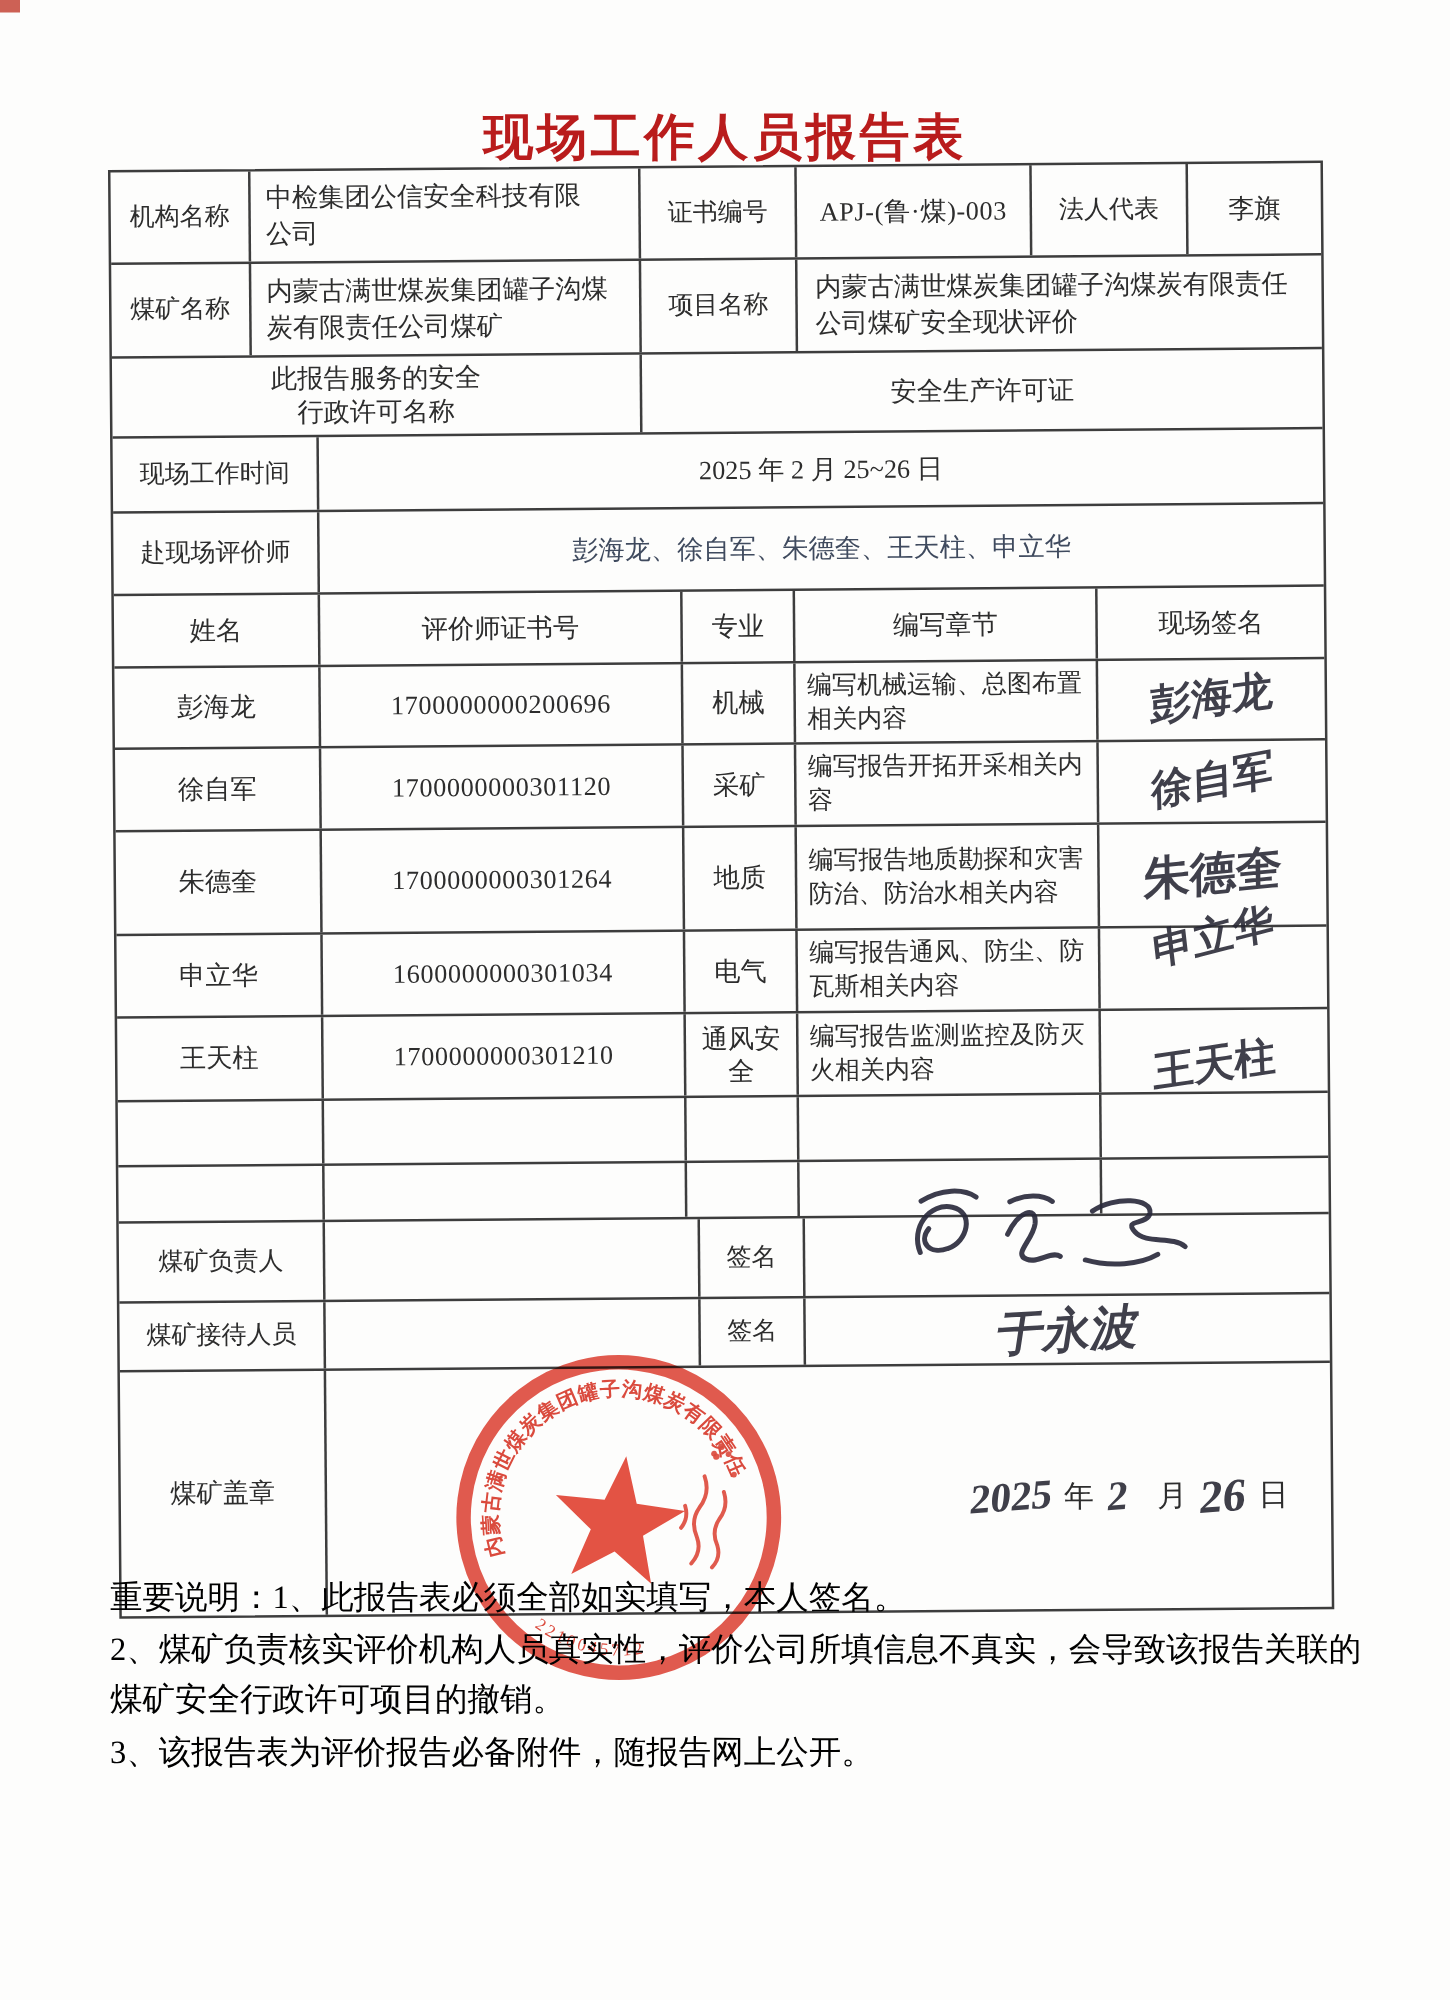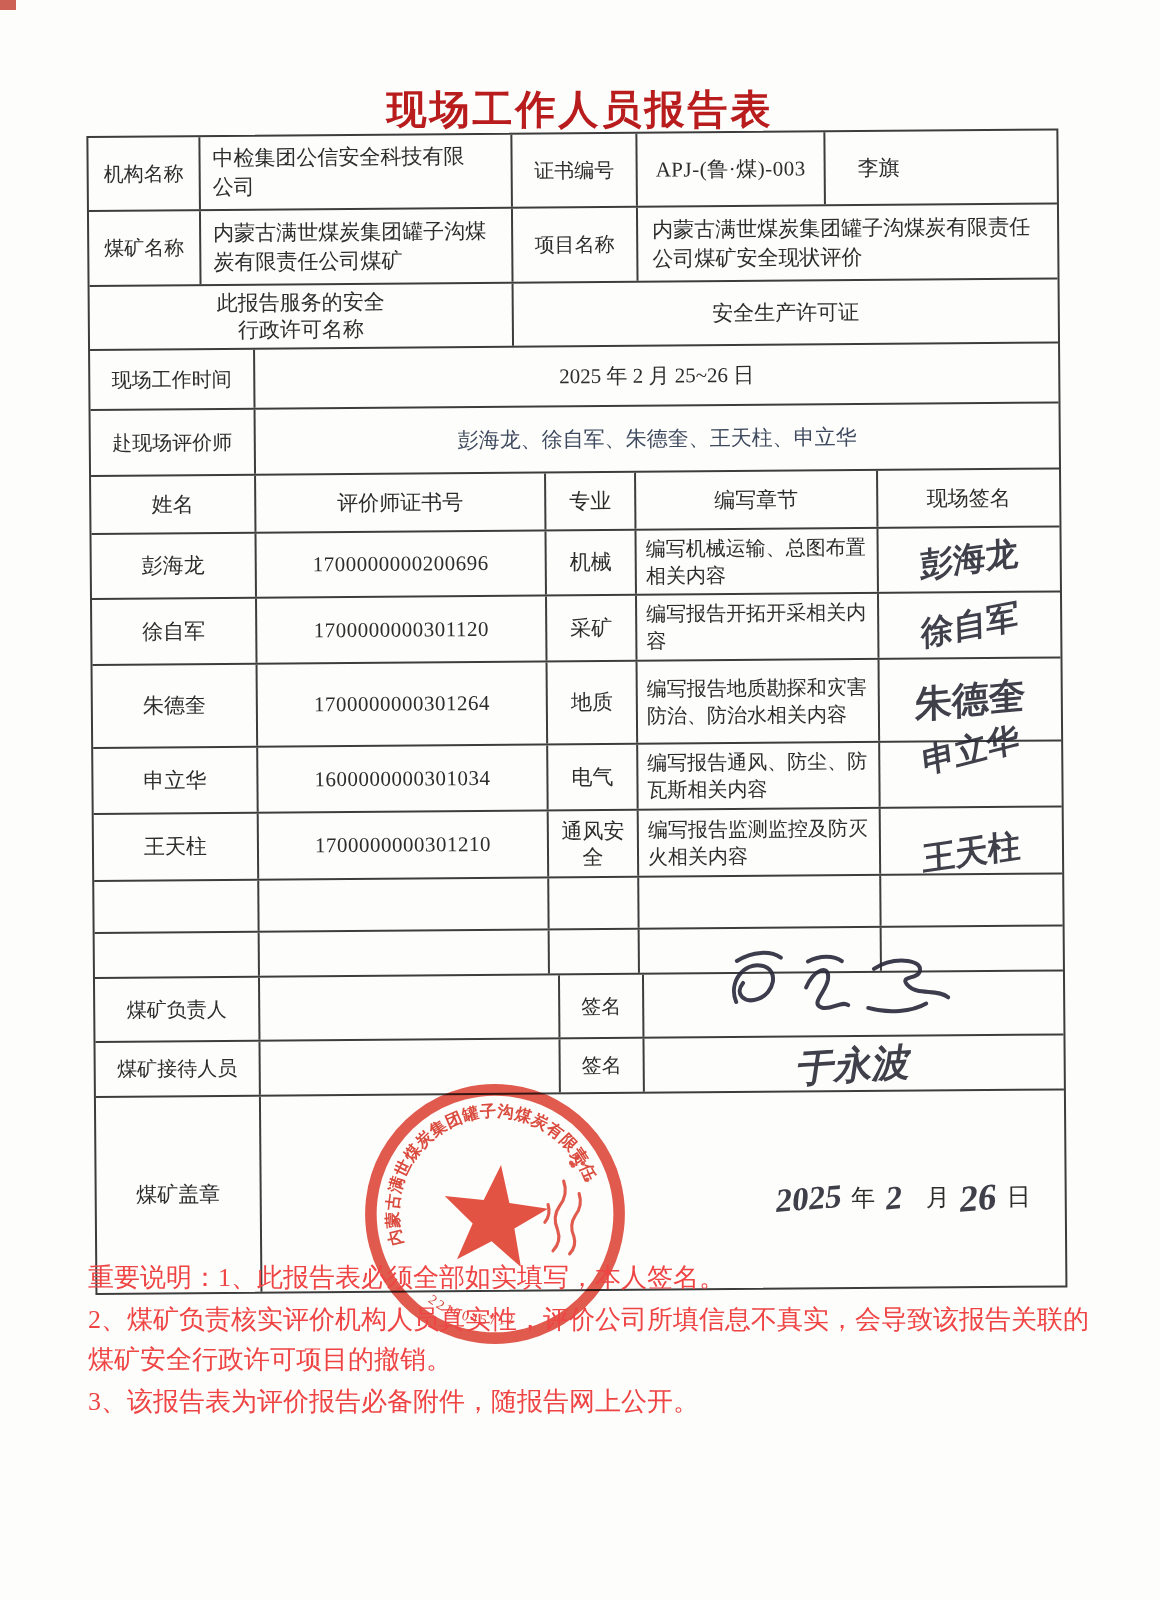--- a/index.html
+++ b/index.html
@@ -24,40 +24,41 @@
   .sig-up{transform:translateY(-24px) rotate(-14deg) skewX(-8deg);}
   .sig-down{transform:translateY(12px) rotate(-8deg) skewX(-6deg);}
   .hand-num{font-size:33px;color:#2b2b36;transform:rotate(-4deg) skewX(-10deg);
             font-weight:bold;display:inline-block;opacity:.9;}
   .date-line{position:absolute;right:34px;top:92px;font-size:24px;color:#2d2d2d;
              display:flex;align-items:center;gap:10px;}
   .stamp-wrap{position:absolute;left:353px;top:1072px;width:284px;height:284px;
               transform:rotate(7deg);mix-blend-mode:multiply;opacity:.92;}
   .mgr-sig-svg{position:absolute;left:70px;top:-44px;width:250px;height:110px;overflow:visible;}
   .notes{position:absolute;left:88px;top:1258px;width:1016px;font-size:26px;
-         line-height:40px;color:#ef4444;}
+         line-height:40px;color:#000000;}
   .notes p{margin:0 0 2px 0;}
   .blue-tint{color:#3f4a5e;}
 </style>
 </head>
 <body>
 
 <div class="page">
 
   <div class="corner-mark"></div>
 
   <div class="doc-title">现场工作人员报告表</div>
 
   <div class="doc-table">
 
     <div class="trow" style="height:72px;">
       <div class="cell" style="flex:0 0 110px;font-size:20px;">机构名称</div>
       <div class="cell left" style="flex:0 0 312px;padding:4px 26px 4px 12px;">中检集团公信安全科技有限公司</div>
       <div class="cell" style="flex:0 0 125px;font-size:20px;text-align:center;">证书编号</div>
       <div class="cell num" style="flex:0 0 188px;">APJ-(鲁·煤)-003</div>
+      <div class="cell" style="flex:0 0 125px;font-size:20px;">法人代表</div>
       <div class="cell" style="flex:0 0 108px;">李旗</div>
     </div>
 
     <div class="trow" style="height:73px;">
       <div class="cell" style="flex:0 0 110px;font-size:20px;">煤矿名称</div>
       <div class="cell left" style="flex:0 0 312px;padding:4px 24px 4px 12px;">内蒙古满世煤炭集团罐子沟煤炭有限责任公司煤矿</div>
       <div class="cell" style="flex:0 0 125px;font-size:20px;">项目名称</div>
       <div class="cell left" style="flex:0 0 421px;padding:4px 14px;">内蒙古满世煤炭集团罐子沟煤炭有限责任公司煤矿安全现状评价</div>
     </div>
 

